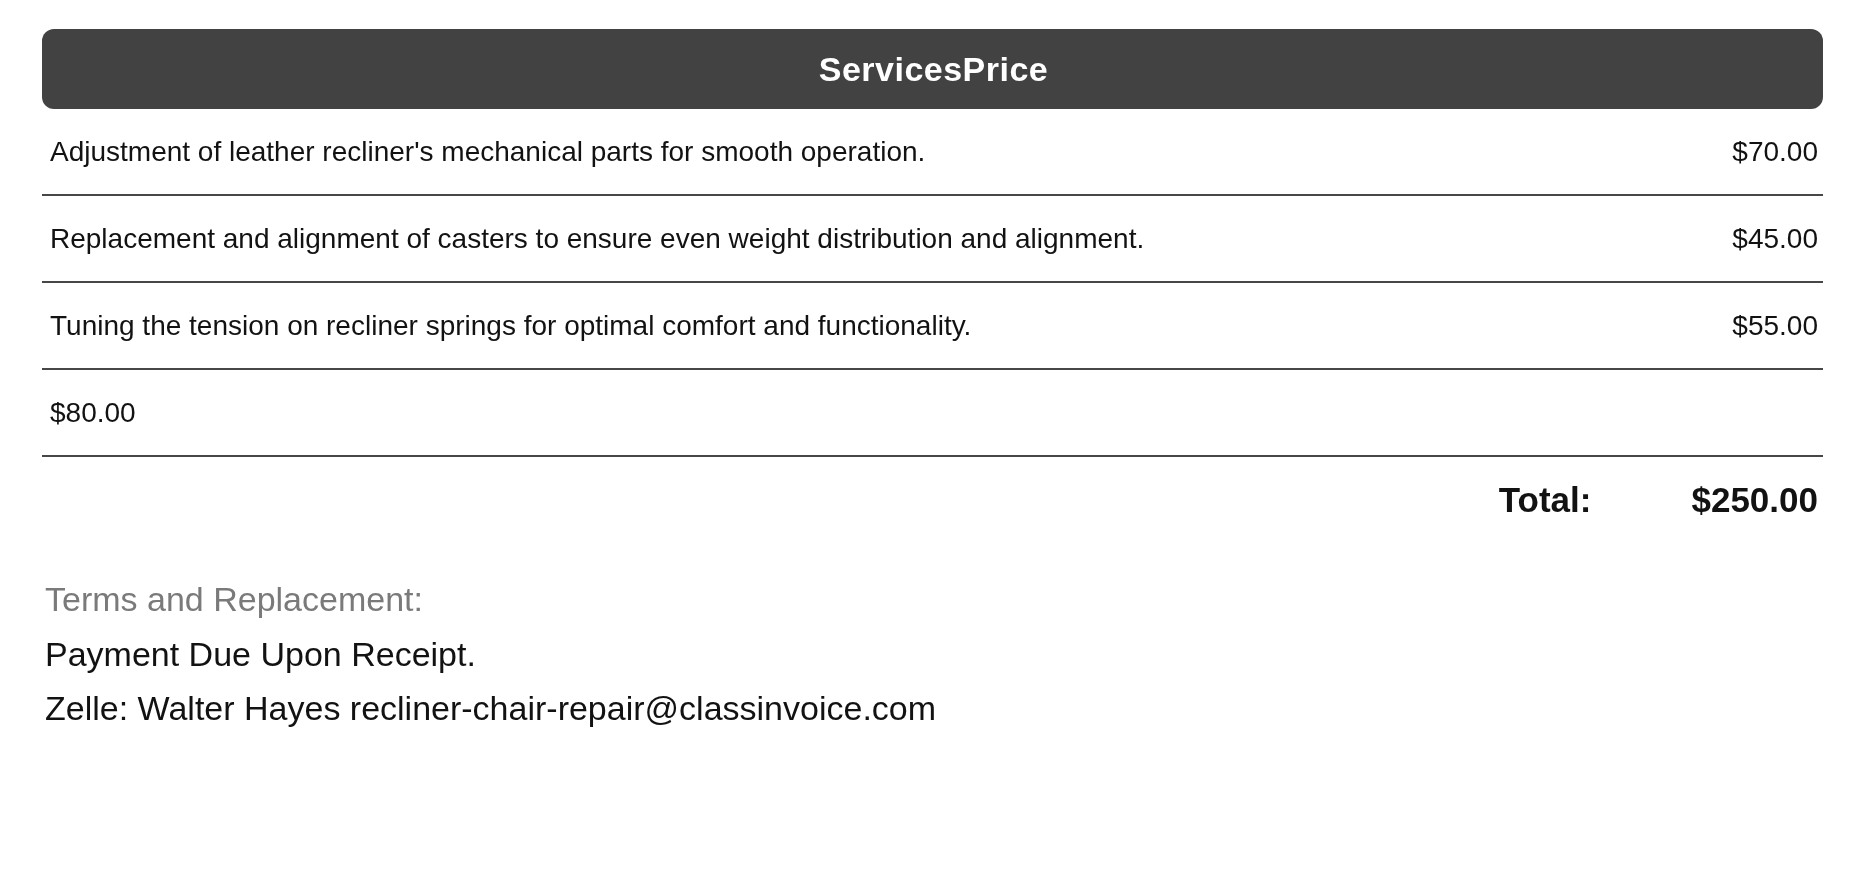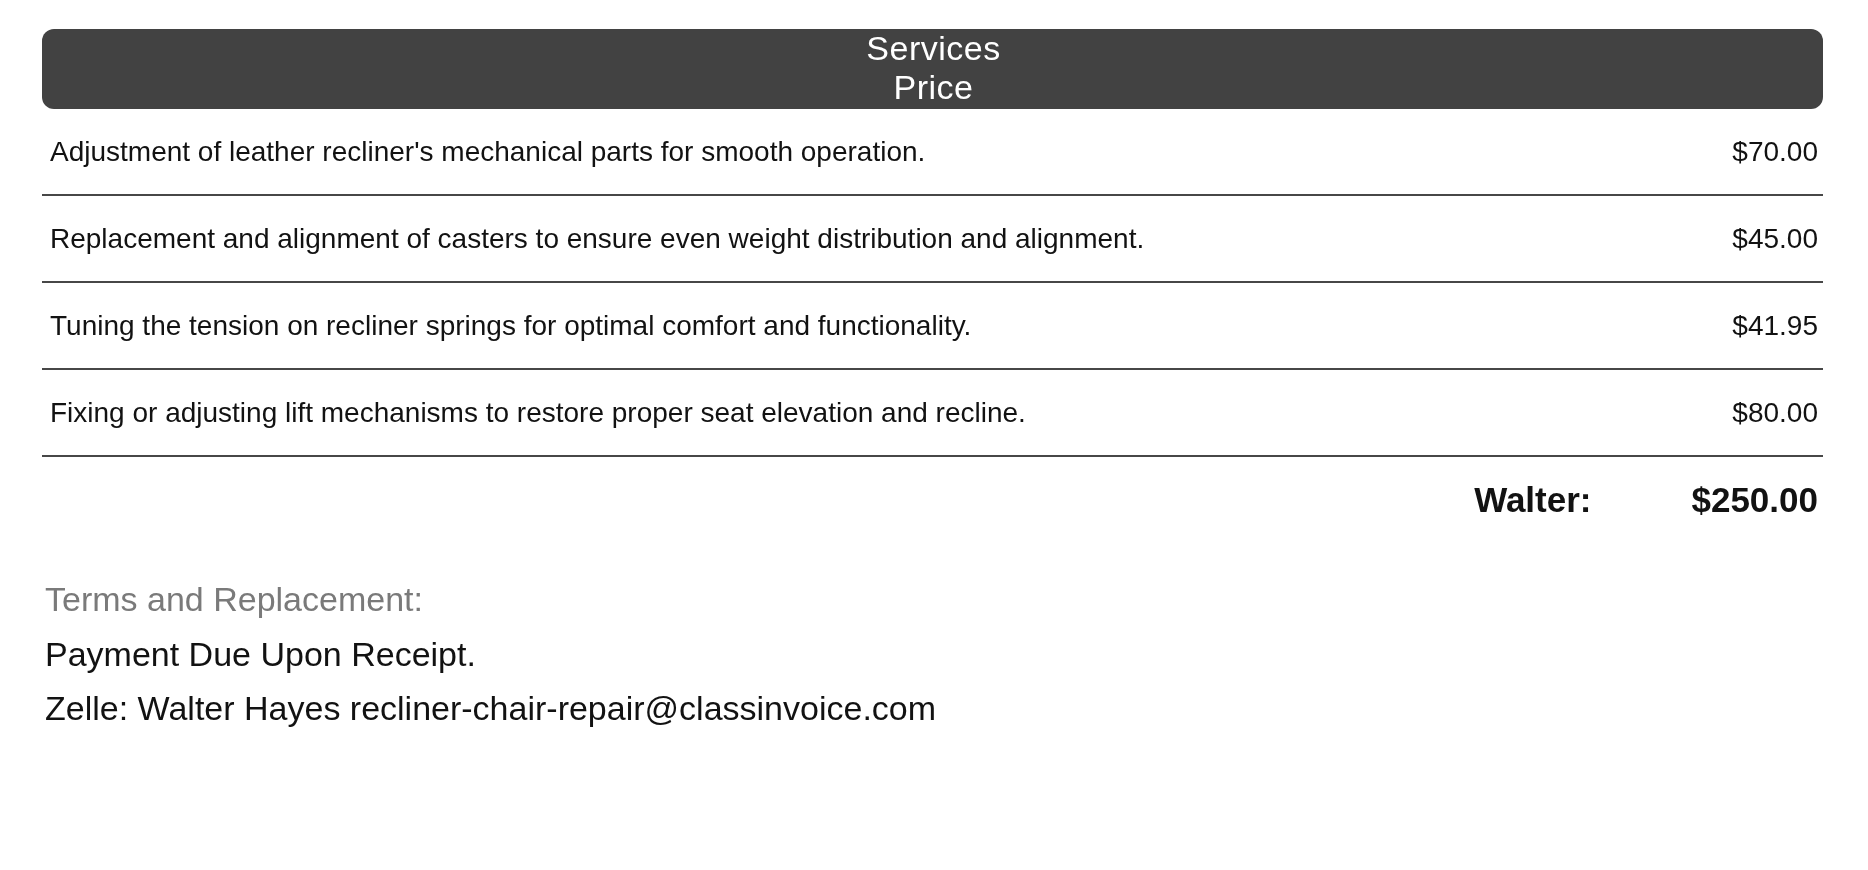--- a/index.html
+++ b/index.html
@@ -25,31 +25,30 @@
     height: 870px;
   }
   .services-table {
     position: absolute;
     left: 42px;
     top: 29px;
     width: 1781px;
   }
   .table-header {
     display: flex;
-    justify-content: flex-start;
+    justify-content: center;
     align-items: center;
     height: 80px;
     background: var(--header-bg);
     color: var(--header-text);
     border-radius: 12px;
     padding: 0 24px 0 26px;
     font-size: 34px;
-    font-weight: normal;
+    font-weight: bold;
     letter-spacing: 0.5px;
-    flex-direction: column;
   }
   .table-row {
     display: flex;
     justify-content: space-between;
     align-items: center;
     height: 87px;
     border-bottom: 2px solid var(--row-separator);
     padding: 0 5px 0 8px;
     font-size: 28px;
   }
@@ -96,30 +95,29 @@
       <span class="row-price">$70.00</span>
     </div>
 
     <div class="table-row">
       <span class="row-desc">Replacement and alignment of casters to ensure even weight distribution and alignment.</span>
       <span class="row-price">$45.00</span>
     </div>
 
     <div class="table-row">
       <span class="row-desc">Tuning the tension on recliner springs for optimal comfort and functionality.</span>
-      <span class="row-price">$41.95</span>
+      <span class="row-price">$55.00</span>
     </div>
 
     <div class="table-row">
-      <span class="row-desc">Fixing or adjusting lift mechanisms to restore proper seat elevation and recline.</span>
       <span class="row-price">$80.00</span>
     </div>
 
     <div class="total-row">
-      <span>Walter:</span>
+      <span>Total:</span>
       <span>$250.00</span>
     </div>
 
   </section>
 
   <section class="terms-section">
     <div class="terms-heading">Terms and Replacement:</div>
     <div class="terms-line">Payment Due Upon Receipt.</div>
     <div class="terms-line">Zelle: Walter Hayes recliner-chair-repair@classinvoice.com</div>
   </section>

